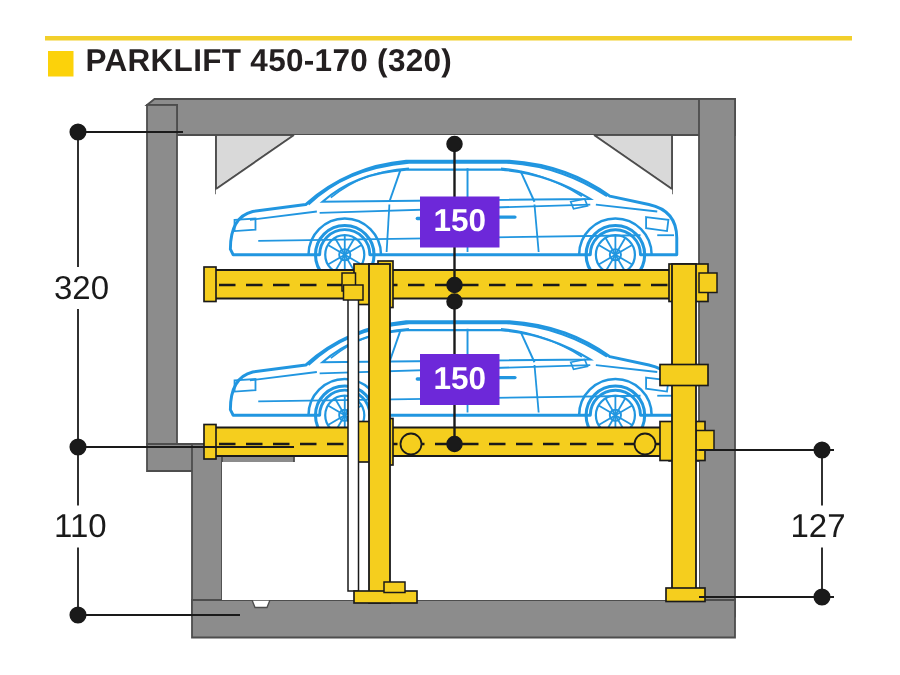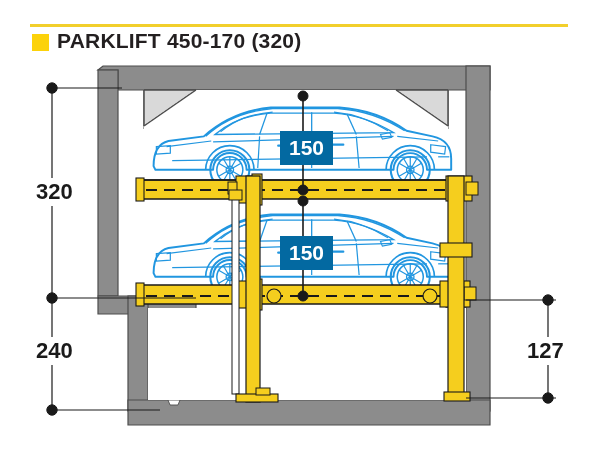--- a/index.html
+++ b/index.html
@@ -53,33 +53,33 @@
     left: 0;
     top: 0;
     width: 600px;
     height: 450px;
   }
 
   
   .dim-label {
     position: absolute;
     font-size: 22px;
-    font-weight: bold;
+    font-weight: normal;
     color: #1a1a1a;
     background: #ffffff;
     padding: 1px 3px;
     white-space: nowrap;
   }
   #dim-320 { left: 33px; top: 178px; }
   #dim-170 { left: 33px; top: 337px; }
   #dim-165 { left: 524px; top: 337px; }
 
   .badge {
     position: absolute;
-    background: #0369a1;
+    background: #6d28d9;
     color: #ffffff;
     font-size: 21px;
     font-weight: bold;
     line-height: 1;
     padding: 6px 9px 7px 9px;
     white-space: nowrap;
   }
   #badge-upper { left: 280px; top: 131px; }
   #badge-lower { left: 280px; top: 236px; }
 </style>
@@ -279,19 +279,19 @@
       <circle cx="303" cy="190" r="5.0"></circle>
 
       <line x1="303" y1="201" x2="303" y2="296" stroke-width="1.6"></line>
       <circle cx="303" cy="201" r="5.0"></circle>
       <circle cx="303" cy="296" r="5.0"></circle>
     </g>
 
   </svg>
 
   <div class="dim-label" id="dim-320">320</div>
-  <div class="dim-label" id="dim-170">240</div>
+  <div class="dim-label" id="dim-170">110</div>
   <div class="dim-label" id="dim-165">127</div>
 
   <div class="badge" id="badge-upper">150</div>
   <div class="badge" id="badge-lower">150</div>
 
 </div>
 
 </body></html>

